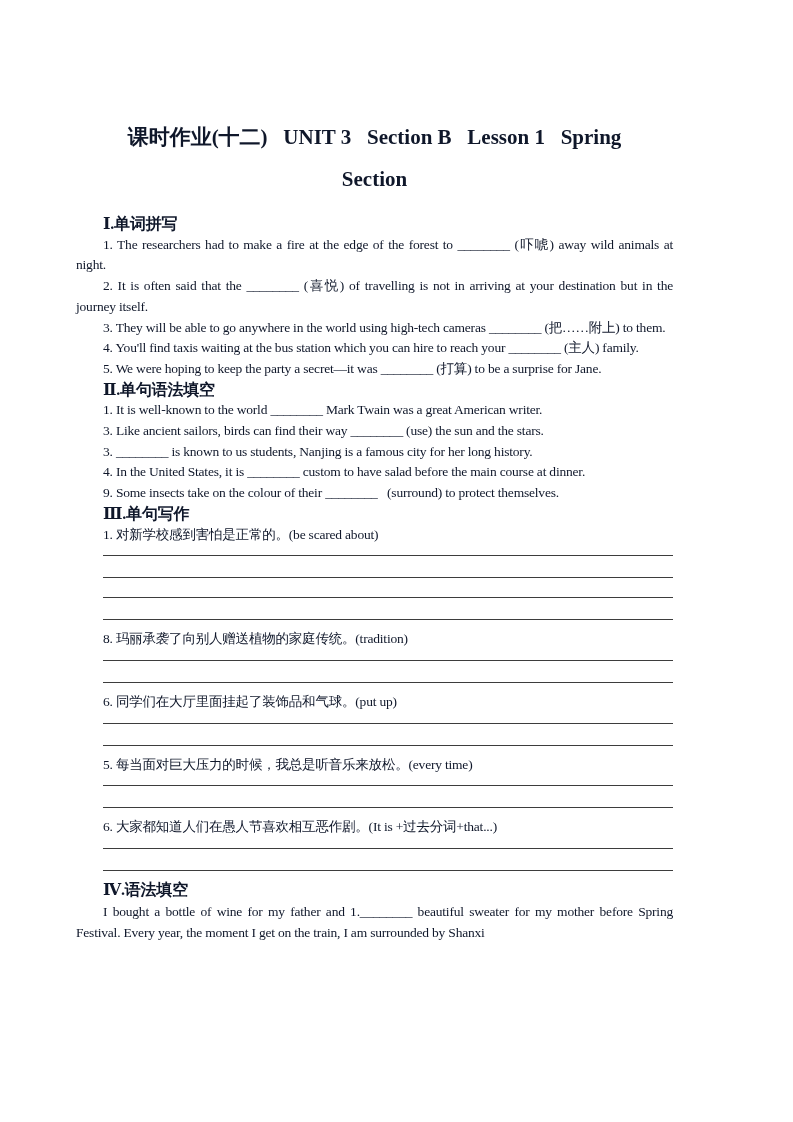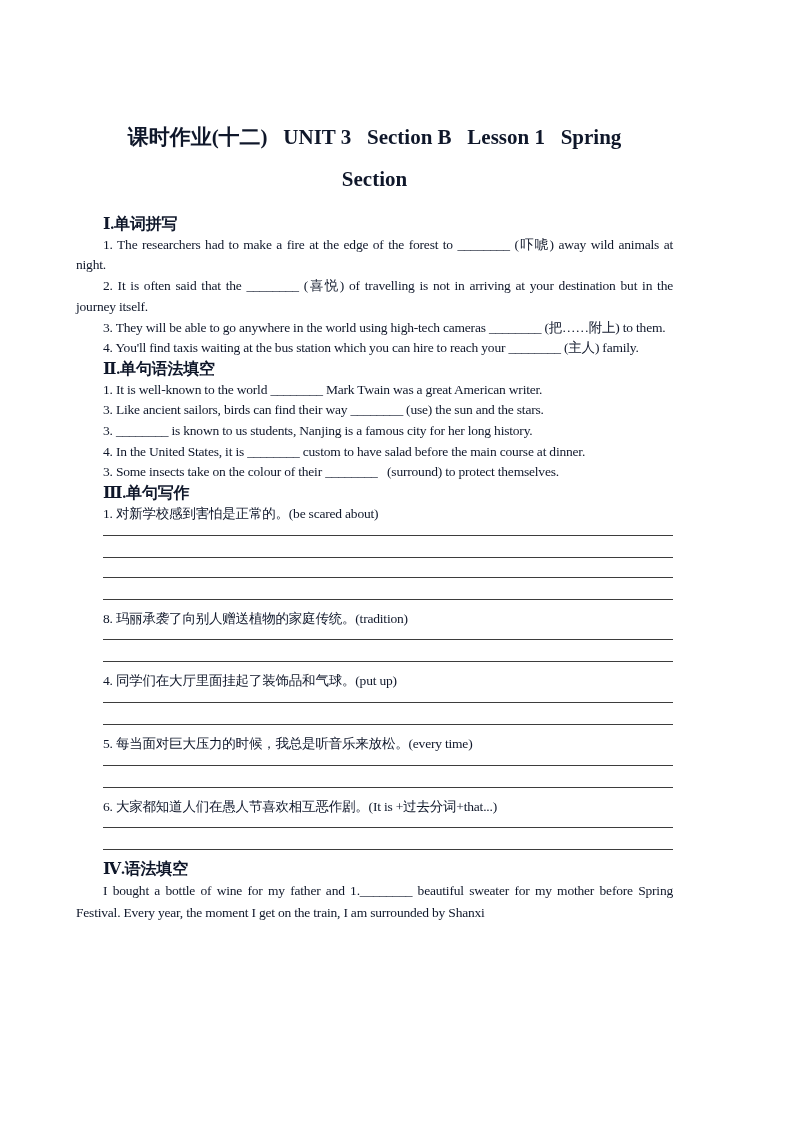--- a/index.html
+++ b/index.html
@@ -76,27 +76,28 @@
   <h1 class="title">
     <span class="title-line">课时作业(十二)   UNIT 3   Section B   Lesson 1   Spring</span>
     <span class="title-line">Section</span>
   </h1>
 
   <div class="heading">Ⅰ.单词拼写</div>
   <p class="item just">1. The researchers had to make a fire at the edge of the forest to ________ (吓唬) away wild animals at night.</p>
   <p class="item just">2. It is often said that the ________ (喜悦) of travelling is not in arriving at your destination but in the journey itself.</p>
   <p class="item just">3. They will be able to go anywhere in the world using high-tech cameras ________ (把……附上) to them.</p>
   <p class="item just">4. You'll find taxis waiting at the bus station which you can hire to reach your ________ (主人) family.</p>
+  <p class="item just">5. We were hoping to keep the party a secret—it was ________ (打算) to be a surprise for Jane.</p>
 
   <div class="heading">Ⅱ.单句语法填空</div>
   <p class="item pre">1. It is well-known to the world ________ Mark Twain was a great American writer.</p>
   <p class="item pre">3. Like ancient sailors, birds can find their way ________ (use) the sun and the stars.</p>
   <p class="item pre">3. ________ is known to us students, Nanjing is a famous city for her long history.</p>
   <p class="item pre">4. In the United States, it is ________ custom to have salad before the main course at dinner.</p>
-  <p class="item pre">3. Some insects take on the colour of their ________   (surround) to protect themselves.</p>
+  <p class="item pre">9. Some insects take on the colour of their ________   (surround) to protect themselves.</p>
 
   <div class="heading">Ⅲ.单句写作</div>
 
   <div class="qblock">
     <p class="item pre">1. 对新学校感到害怕是正常的。(be scared about)</p>
     <div class="ans-line first"></div>
     <div class="ans-line second"></div>
   </div>
 
   <div class="qblock">
@@ -104,21 +105,21 @@
     <div class="ans-line second"></div>
   </div>
 
   <div class="qblock">
     <p class="item pre">8. 玛丽承袭了向别人赠送植物的家庭传统。(tradition)</p>
     <div class="ans-line first"></div>
     <div class="ans-line second"></div>
   </div>
 
   <div class="qblock">
-    <p class="item pre">4. 同学们在大厅里面挂起了装饰品和气球。(put up)</p>
+    <p class="item pre">6. 同学们在大厅里面挂起了装饰品和气球。(put up)</p>
     <div class="ans-line first"></div>
     <div class="ans-line second"></div>
   </div>
 
   <div class="qblock">
     <p class="item pre">5. 每当面对巨大压力的时候，我总是听音乐来放松。(every time)</p>
     <div class="ans-line first"></div>
     <div class="ans-line second"></div>
   </div>
 

